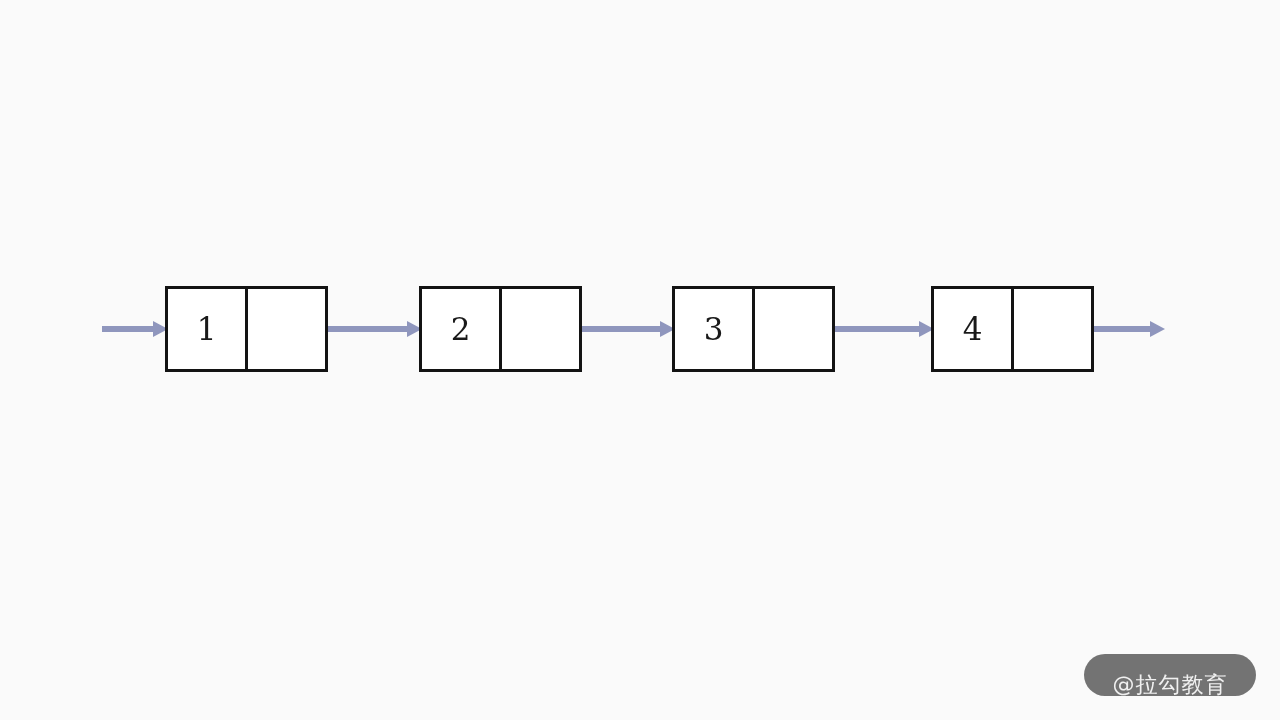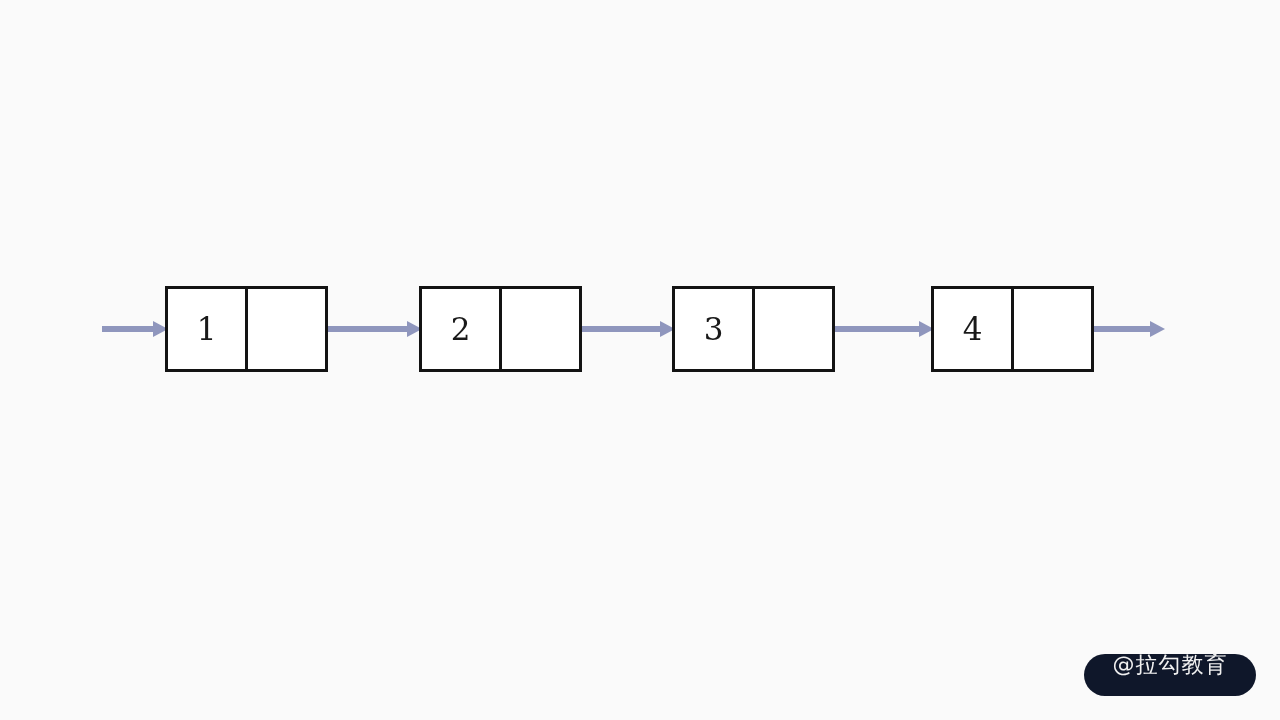--- a/index.html
+++ b/index.html
@@ -67,23 +67,23 @@
   }
 
   
   .watermark {
     position: absolute;
     left: 1084px;
     top: 654px;
     width: 172px;
     height: 42px;
     border-radius: 21px;
-    background: #0f172a;
+    background: #737373;
     display: flex;
-    align-items: flex-start;
+    align-items: flex-end;
     justify-content: center;
   }
   .watermark-text {
     color: #f0f0f0;
     font-family: "DejaVu Sans", "Liberation Sans", sans-serif;
     font-size: 22px;
     line-height: 1;
     letter-spacing: 1px;
     white-space: nowrap;
   }

